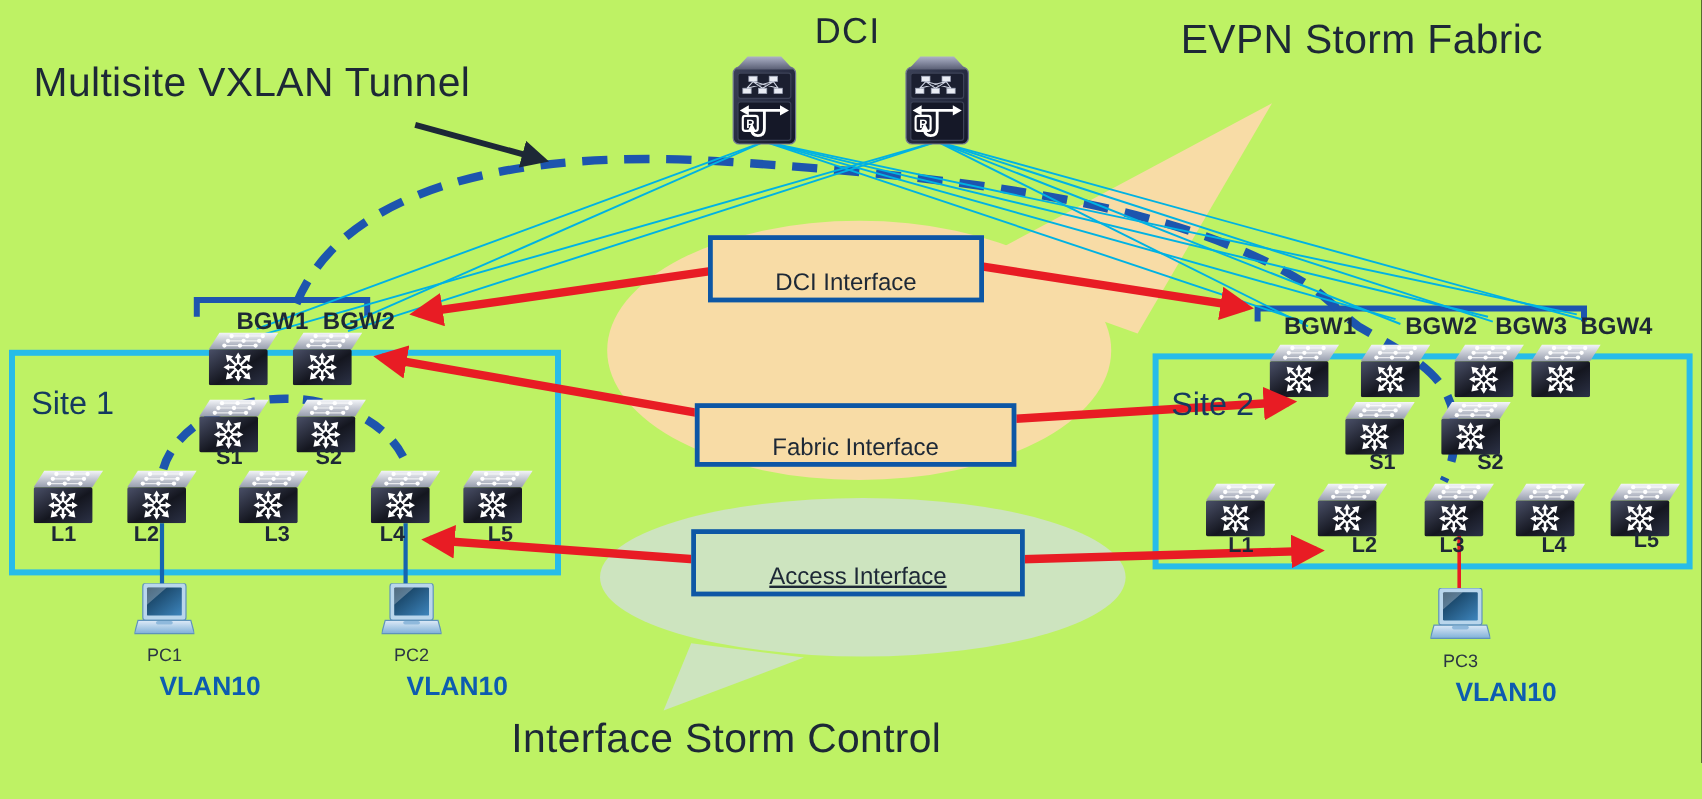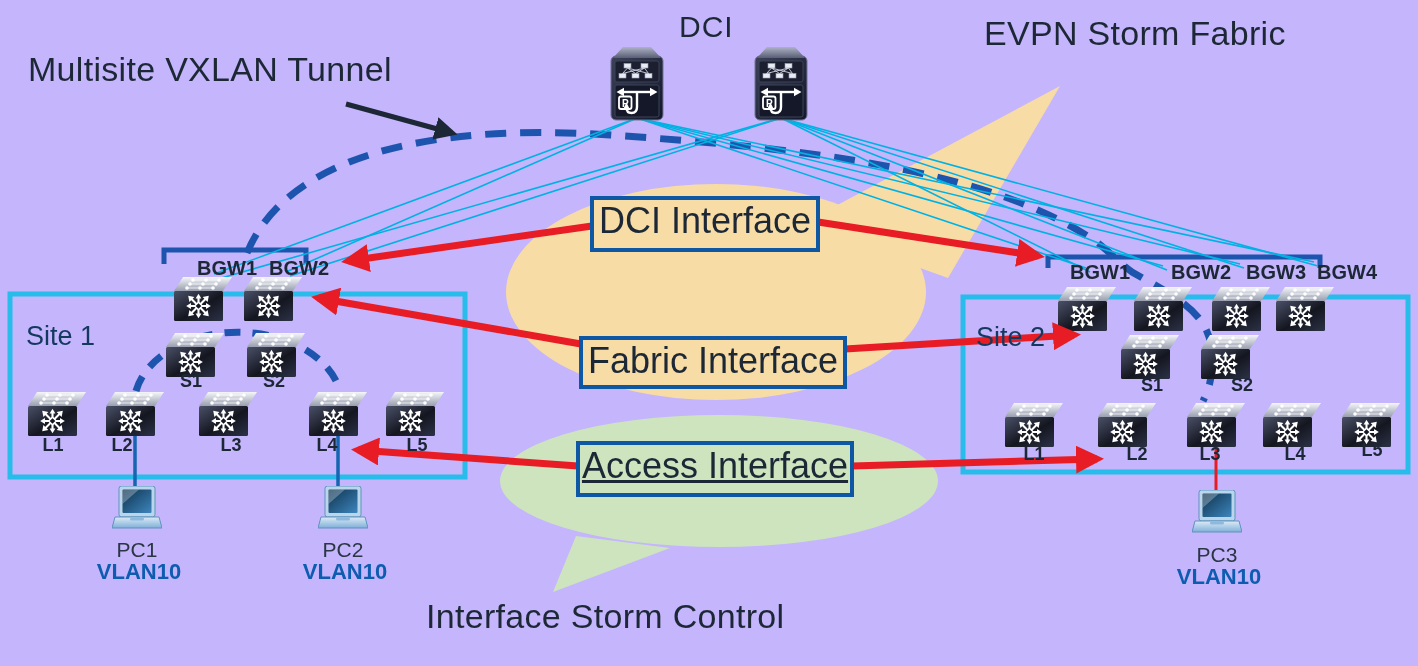--- a/index.html
+++ b/index.html
@@ -1,29 +1,29 @@
 <!DOCTYPE html>
 <html><head>
 <meta charset="utf-8">
 <style>
   html,body{margin:0;padding:0;background:#000;}
-  #stage{position:relative;width:1418px;height:666px;background:#c4b5fd;overflow:hidden;
+  #stage{position:relative;width:1418px;height:666px;background:#bef264;overflow:hidden;
          font-family:"Liberation Sans",sans-serif;}
   #art{position:absolute;left:0;top:0;}
   .lbl{position:absolute;white-space:nowrap;color:#1d2836;line-height:1;}
   .ctr{transform:translateX(-50%);}
   .title{font-size:34px;letter-spacing:.3px;}
   .dcilbl{font-size:30px;letter-spacing:1px;}
   .sitelbl{font-size:27px;color:#14395f;margin-top:18px;}
   .bgwlbl{font-size:20px;font-weight:bold;margin-left:16px;}
   .swlbl{font-size:18px;font-weight:bold;}
-  .pclbl{font-size:21px;color:#2b3644;}
-  .vlanlbl{font-size:22px;font-weight:bold;color:#0d5cb0;}
-  .callout{position:absolute;box-sizing:border-box;display:flex;align-items:flex-start;justify-content:center;
-           border:4px solid #0d57a5;font-size:36px;color:#1d2836;}
+  .pclbl{font-size:15px;color:#2b3644;}
+  .vlanlbl{font-size:22px;font-weight:bold;color:#0d5cb0;margin-left:36px;}
+  .callout{position:absolute;box-sizing:border-box;display:flex;align-items:flex-end;justify-content:center;
+           border:4px solid #0d57a5;font-size:20px;color:#1d2836;}
   .tan{background:#f8dca6;}
   .grn{background:#cde4bf;text-decoration:underline;}
 </style>
 </head>
 <body>
 
 <div id="stage">
 
 <svg id="art" width="1418" height="666" viewBox="0 0 1418 666">
   <defs>

